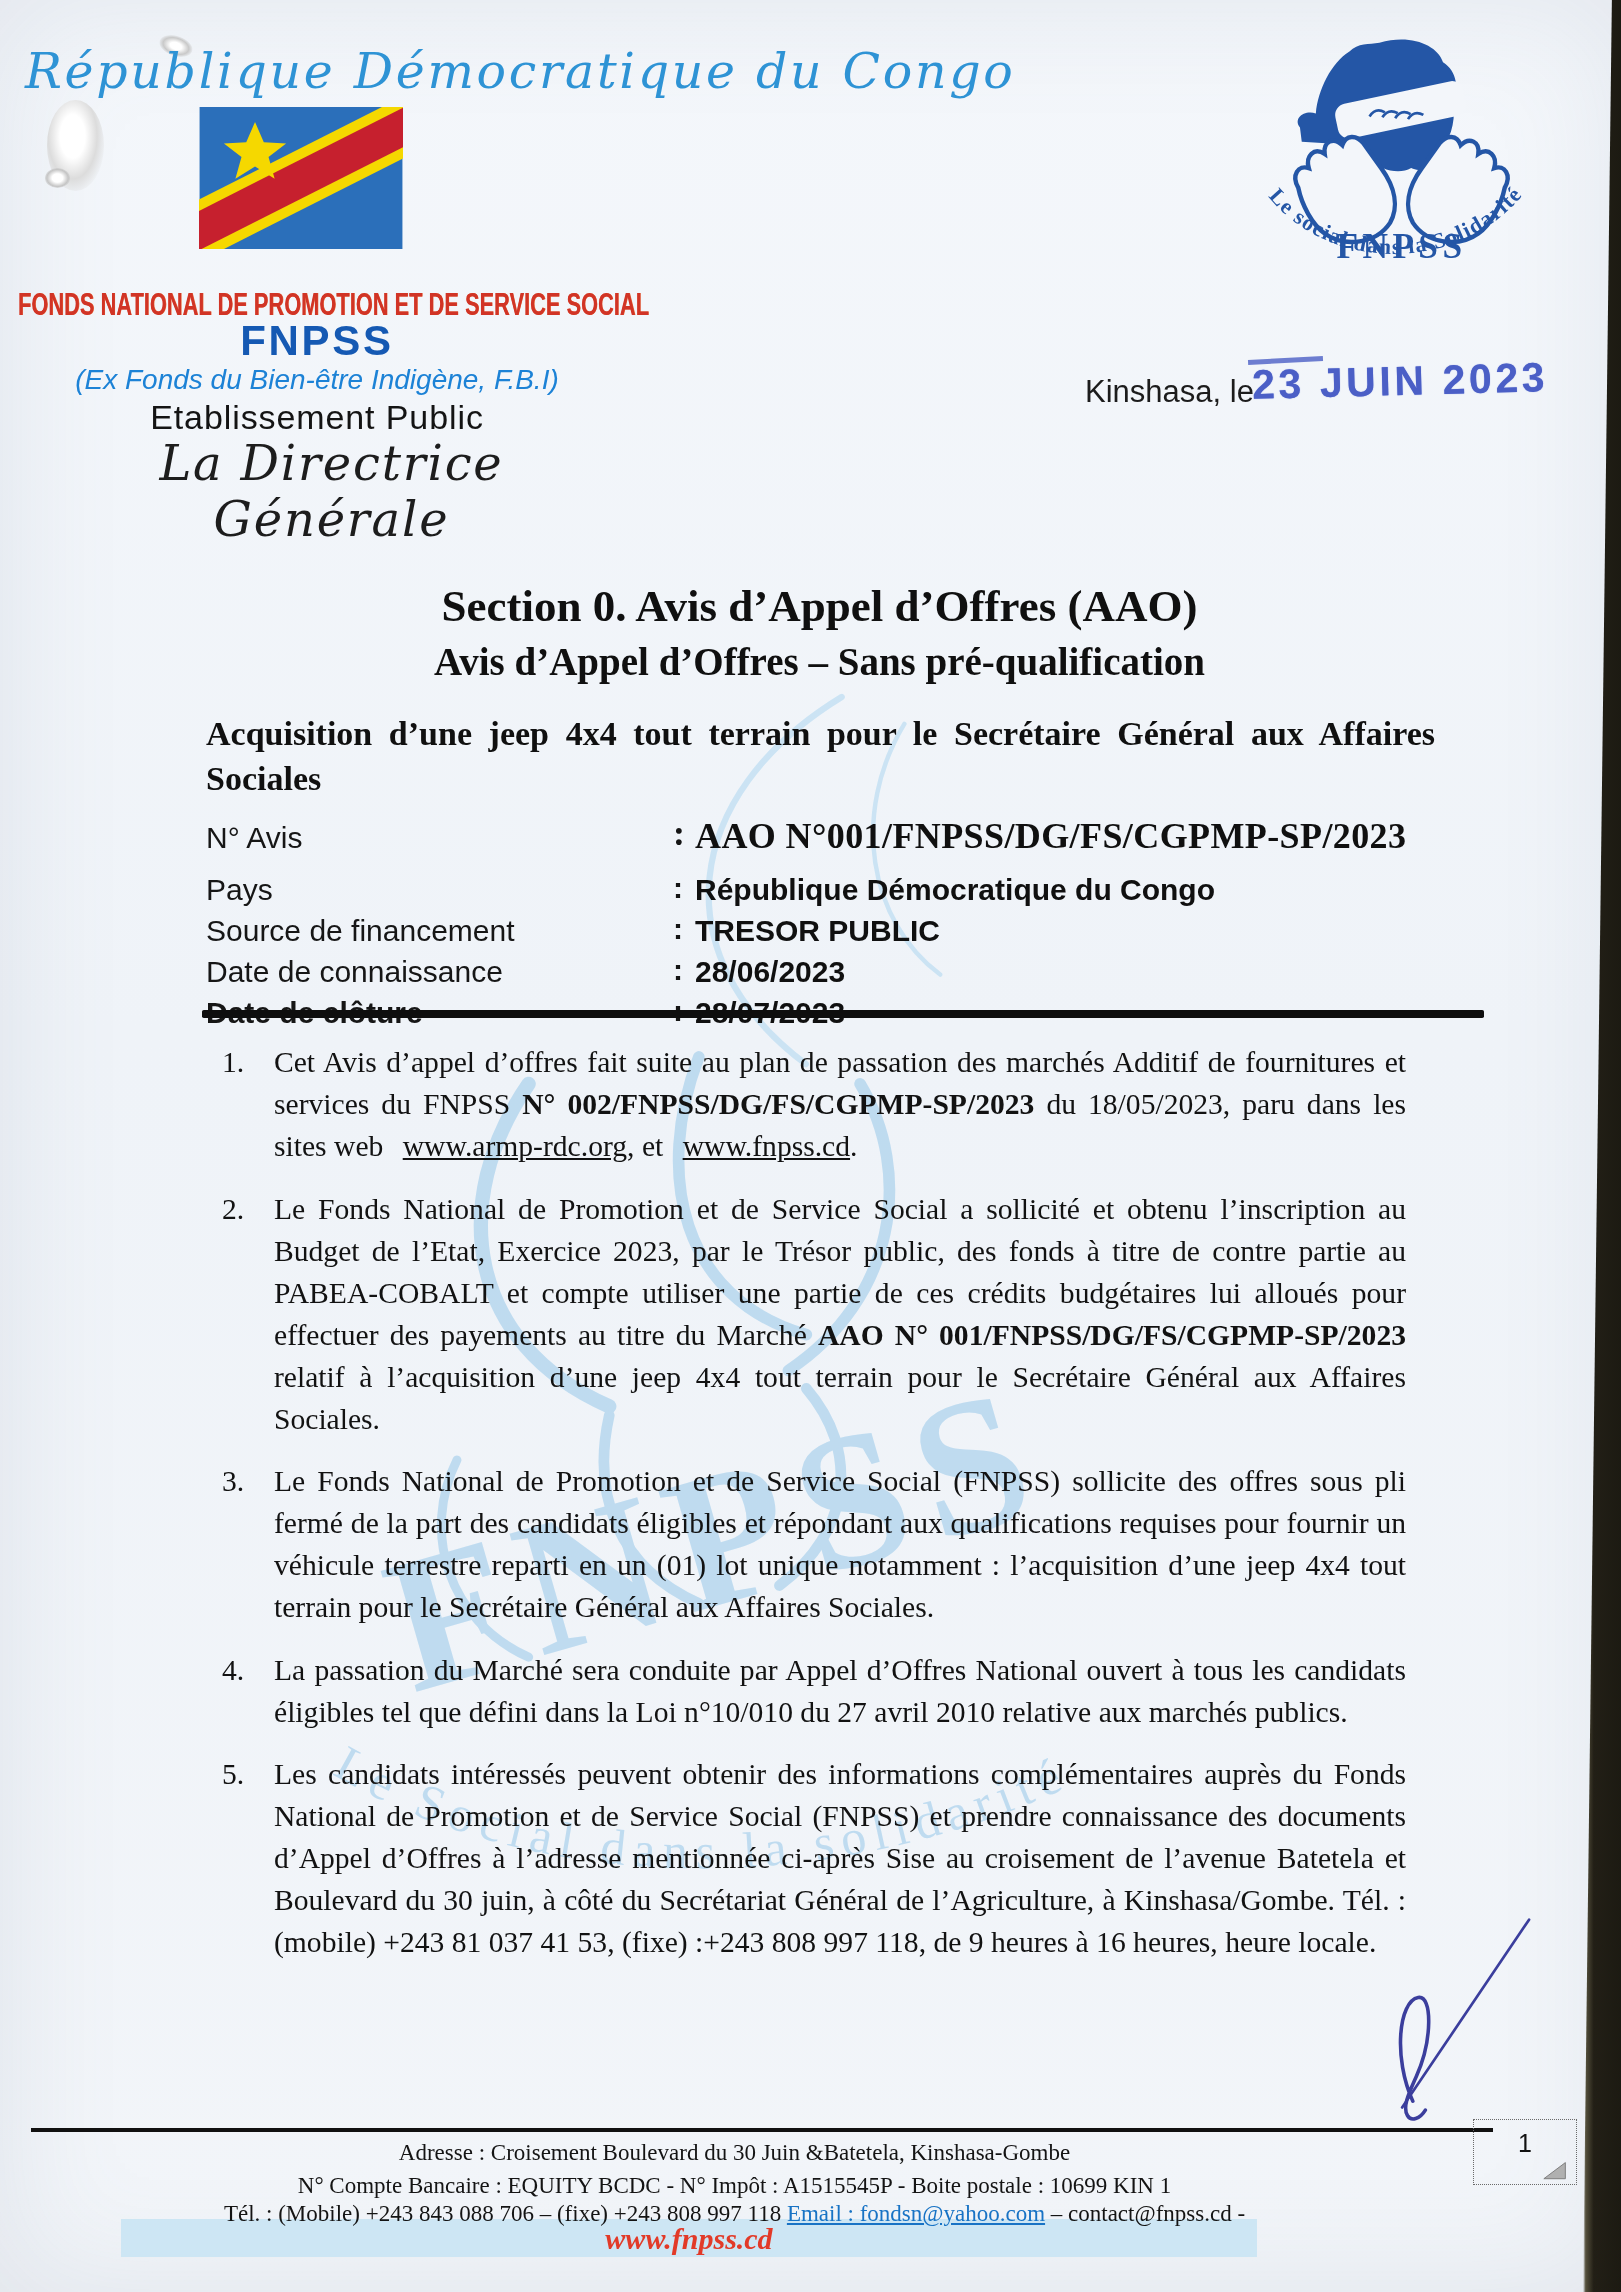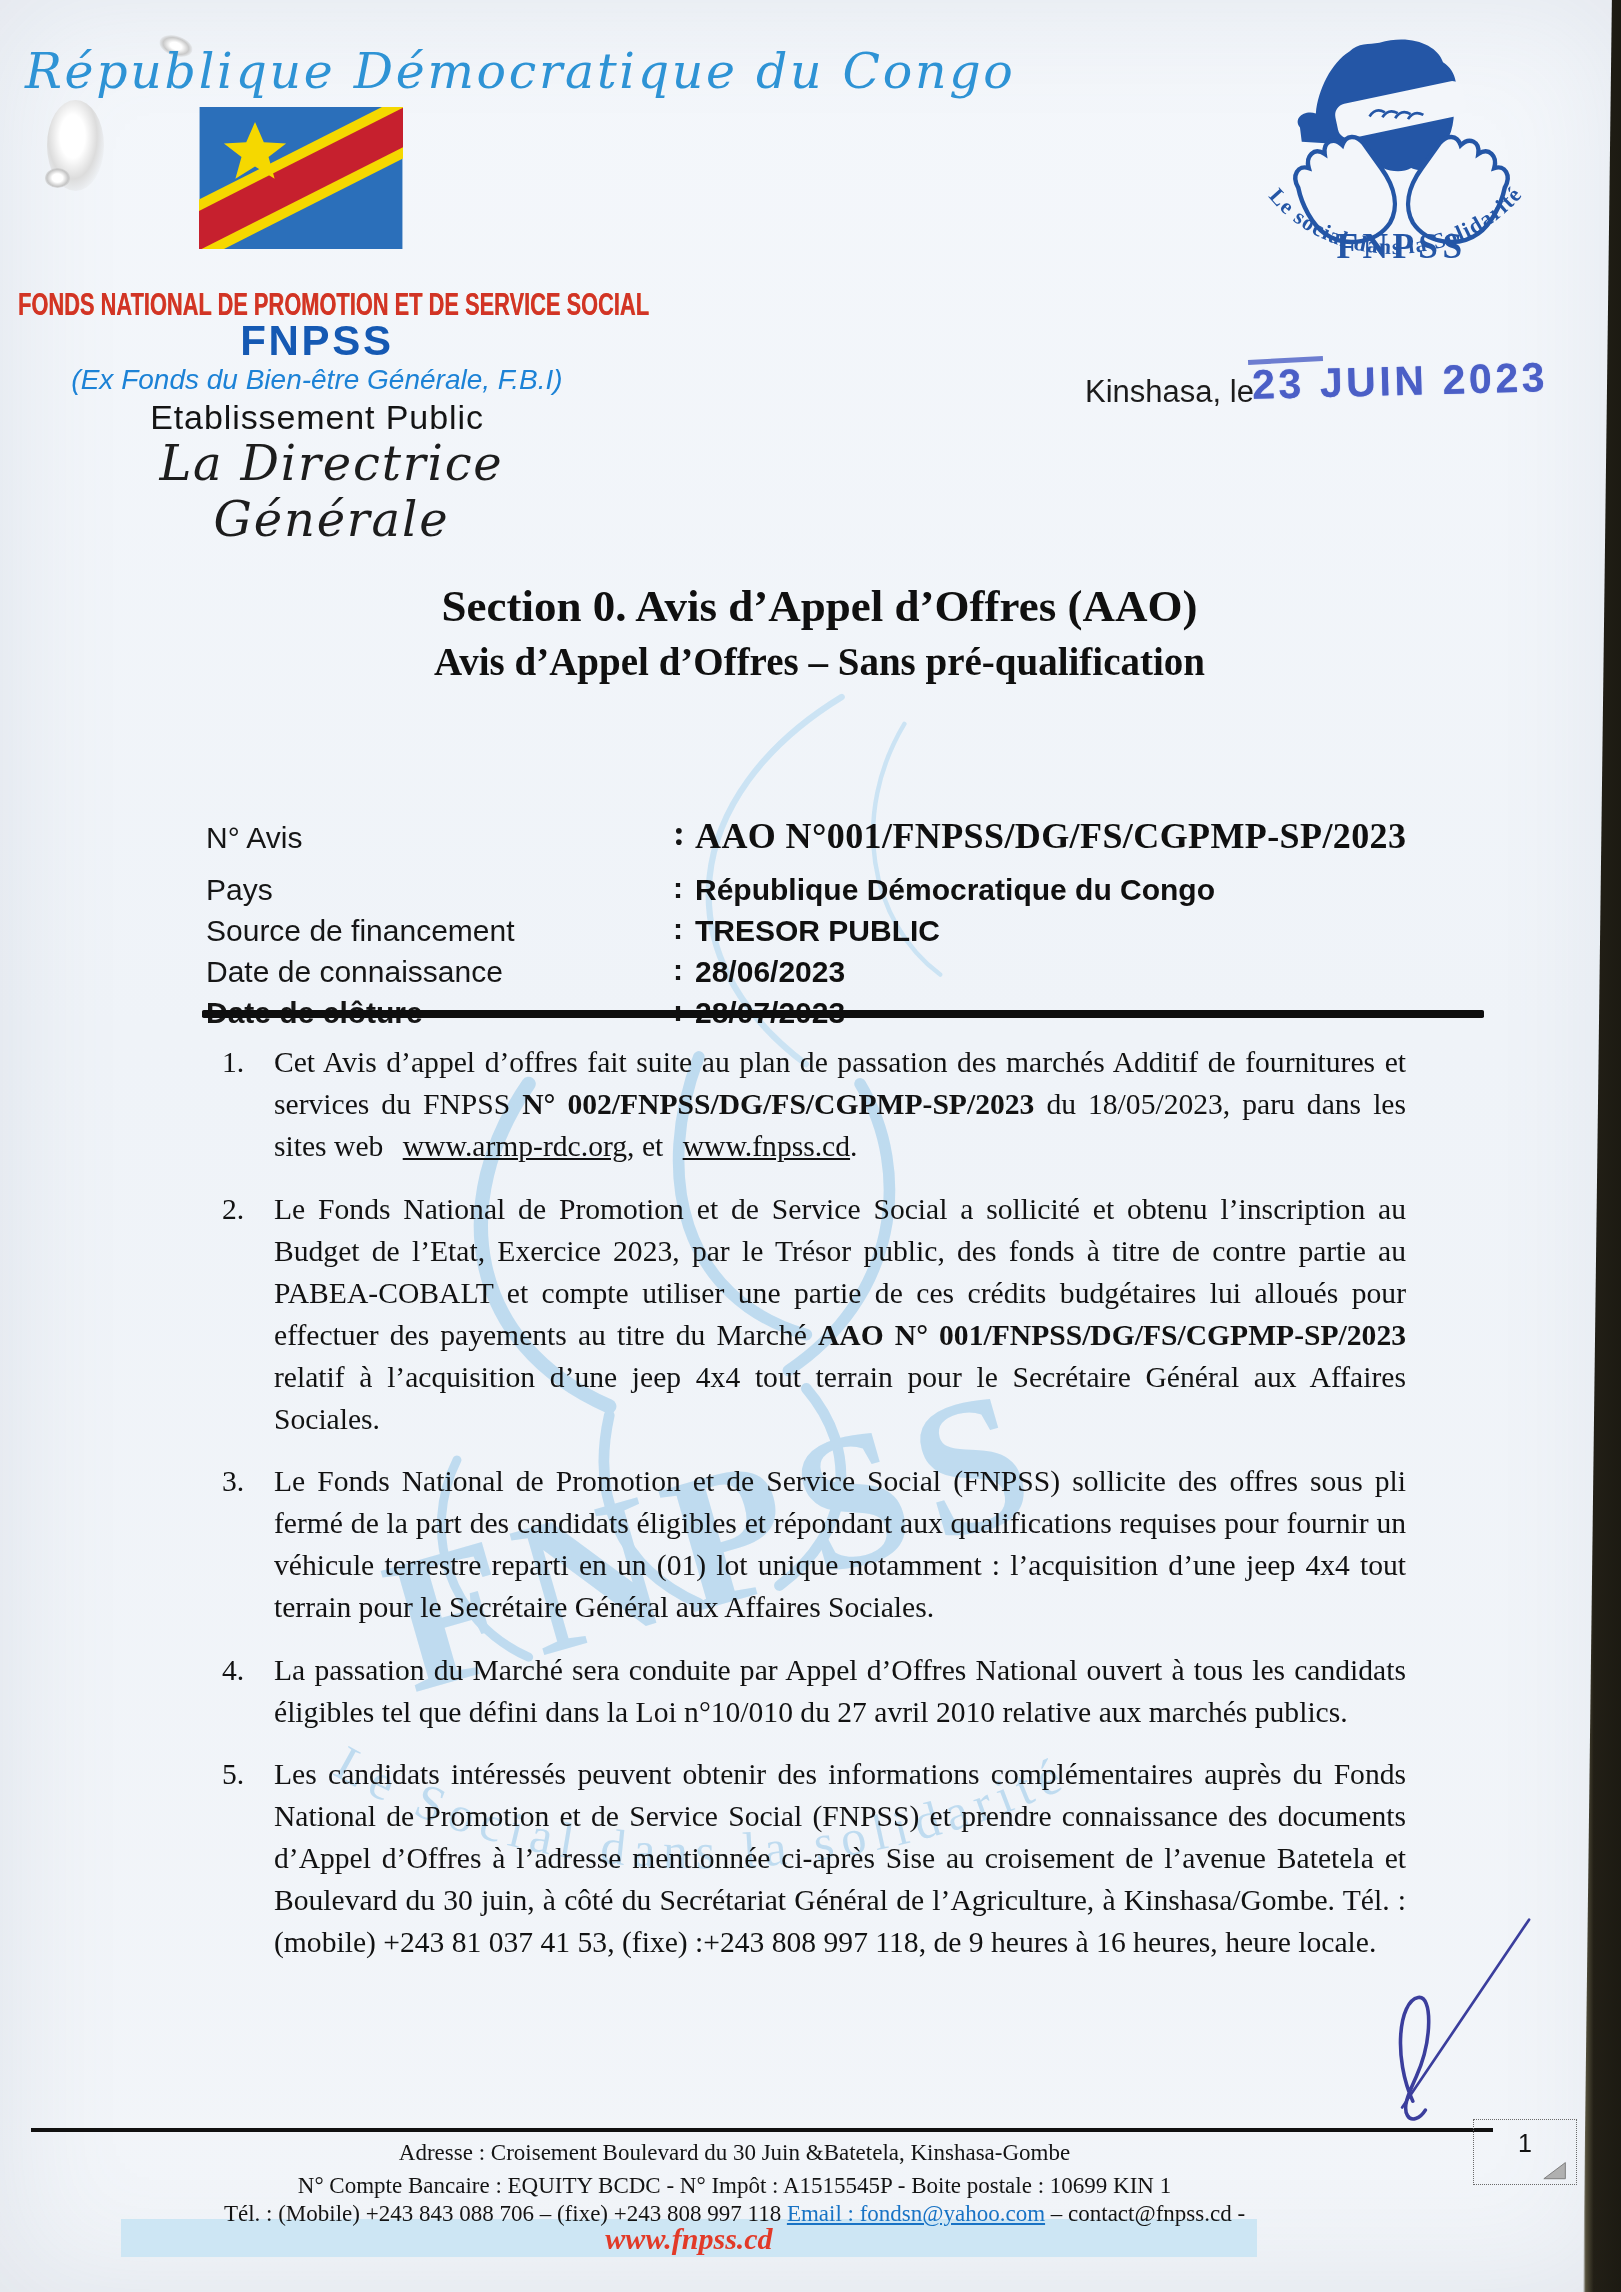--- a/index.html
+++ b/index.html
@@ -162,21 +162,21 @@
 
   <svg class="flag" viewBox="0 0 300 210">
     <rect x="0" y="0" width="300" height="210" fill="#2b6fba"></rect>
     <line x1="-25" y1="195" x2="325" y2="18" stroke="#f5d800" stroke-width="82"></line>
     <line x1="-25" y1="195" x2="325" y2="18" stroke="#c6202e" stroke-width="52"></line>
     <polygon fill="#f5d800" points="82,22 95,52 128,54 102,74 111,106 82,88 53,106 62,74 36,54 69,52"></polygon>
   </svg>
 
   <div class="org-name">FONDS NATIONAL DE PROMOTION ET DE SERVICE SOCIAL</div>
   <div class="org-acronym">FNPSS</div>
-  <div class="org-former">(Ex Fonds du Bien-être Générale, F.B.I)</div>
+  <div class="org-former">(Ex Fonds du Bien-être Indigène, F.B.I)</div>
   <div class="org-status">Etablissement Public</div>
   <div class="org-signatory">La Directrice Générale</div>
 
   <svg class="logo" width="309" height="273" viewBox="0 0 350 305">
     <path d="M150,18 C185,8 215,20 222,40 C238,50 240,70 234,88 C236,110 230,130 216,142 C210,158 198,166 186,160 C172,168 150,162 140,150 C120,154 100,146 94,132 L62,130 L60,114 C52,104 64,94 78,98 C80,72 96,40 116,28 C126,18 138,20 150,18 Z" fill="#2456a6"></path>
     <g transform="rotate(-12 174 94)">
       <rect x="100" y="74" width="148" height="40" rx="13" fill="#f3f6fa"></rect>
       <g fill="none" stroke="#2456a6" stroke-width="3">
         <path d="M138,94 q9,-9 18,-1"></path>
           <path d="M152,98 q9,-9 18,-1"></path>
@@ -196,20 +196,21 @@
       <textPath href="#mottoarc">Le social dans la Solidarité</textPath>
     </text>
   </svg>
 
   <div class="dateline-prefix">Kinshasa, le</div>
   <div class="stamp-mark"></div>
   <div class="stamp">23 JUIN 2023</div>
 
   <div class="title-main">Section 0. Avis d’Appel d’Offres (AAO)</div>
   <div class="title-sub">Avis d’Appel d’Offres – Sans pré-qualification</div>
+  <div class="object-heading">Acquisition d’une jeep 4x4 tout terrain pour le Secrétaire Général aux Affaires Sociales</div>
 
   <div class="ntable">
     <div class="trow first">
       <span class="t-label">N° Avis</span>
       <span class="t-colon">:</span>
       <span class="t-value">AAO N°001/FNPSS/DG/FS/CGPMP-SP/2023</span>
     </div>
     <div class="trow">
       <span class="t-label">Pays</span>
       <span class="t-colon">:</span>

